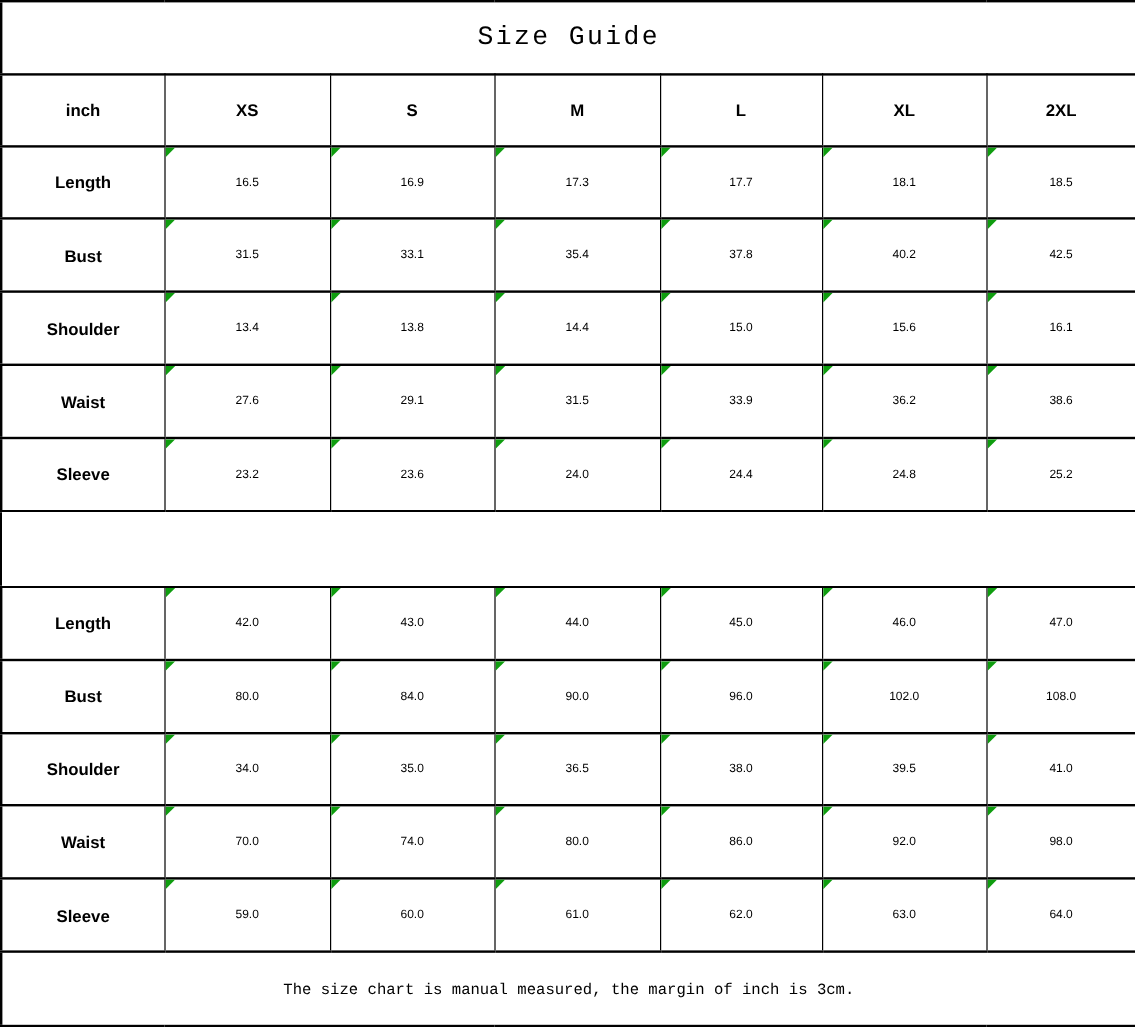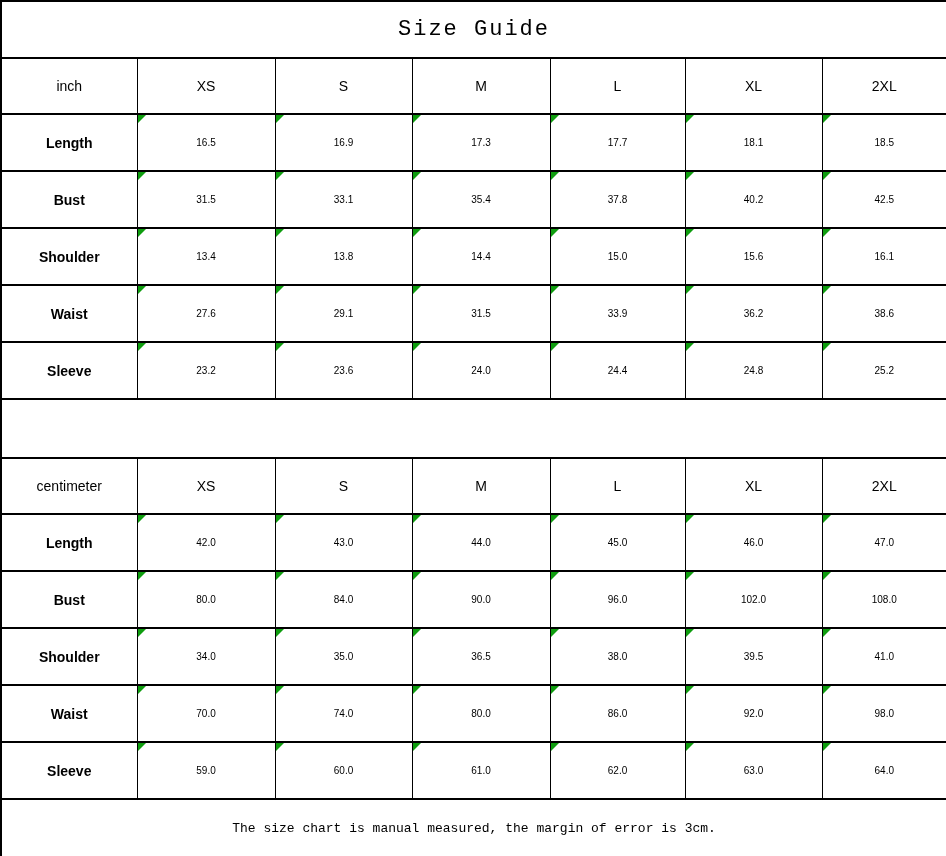--- a/index.html
+++ b/index.html
@@ -40,21 +40,21 @@
   tr.data-row{height:57px;}
   tr.gap-row{height:59px;}
   tr.note-row{height:58px;}
   td.title-cell{
     font-family:"Liberation Mono", monospace;
     font-size:22px;
     letter-spacing:2px;
     font-weight:normal;
   }
   td.hcell{
-    font-weight:normal;
+    font-weight:bold;
     font-size:14px;
   }
   td.label-cell{
     font-weight:bold;
     font-size:14px;
   }
   td.value-cell{
     font-weight:normal;
     font-size:10px;
   }
@@ -150,29 +150,20 @@
           <td class="value-cell">24.8<span class="corner-marker"></span></td>
           <td class="value-cell">25.2<span class="corner-marker"></span></td>
         </tr>
       </tbody>
     <tbody>
       <tr class="gap-row">
         <td class="gap-cell" colspan="7"></td>
       </tr>
     </tbody>
     <tbody>
-        <tr class="header-row">
-          <td class="hcell">centimeter</td>
-          <td class="hcell">XS</td>
-          <td class="hcell">S</td>
-          <td class="hcell">M</td>
-          <td class="hcell">L</td>
-          <td class="hcell">XL</td>
-          <td class="hcell">2XL</td>
-        </tr>
         <tr class="data-row bold-values">
           <td class="label-cell">Length</td>
           <td class="value-cell">42.0<span class="corner-marker"></span></td>
           <td class="value-cell">43.0<span class="corner-marker"></span></td>
           <td class="value-cell">44.0<span class="corner-marker"></span></td>
           <td class="value-cell">45.0<span class="corner-marker"></span></td>
           <td class="value-cell">46.0<span class="corner-marker"></span></td>
           <td class="value-cell">47.0<span class="corner-marker"></span></td>
         </tr>
         <tr class="data-row bold-values">
@@ -207,17 +198,17 @@
           <td class="value-cell">59.0<span class="corner-marker"></span></td>
           <td class="value-cell">60.0<span class="corner-marker"></span></td>
           <td class="value-cell">61.0<span class="corner-marker"></span></td>
           <td class="value-cell">62.0<span class="corner-marker"></span></td>
           <td class="value-cell">63.0<span class="corner-marker"></span></td>
           <td class="value-cell">64.0<span class="corner-marker"></span></td>
         </tr>
       </tbody>
     <tbody>
       <tr class="note-row">
-        <td class="note-cell" colspan="7">The size chart is manual measured, the margin of error is 3cm.</td>
+        <td class="note-cell" colspan="7">The size chart is manual measured, the margin of inch is 3cm.</td>
       </tr>
     </tbody>
   </table>
 </div>
 
 </body></html>

